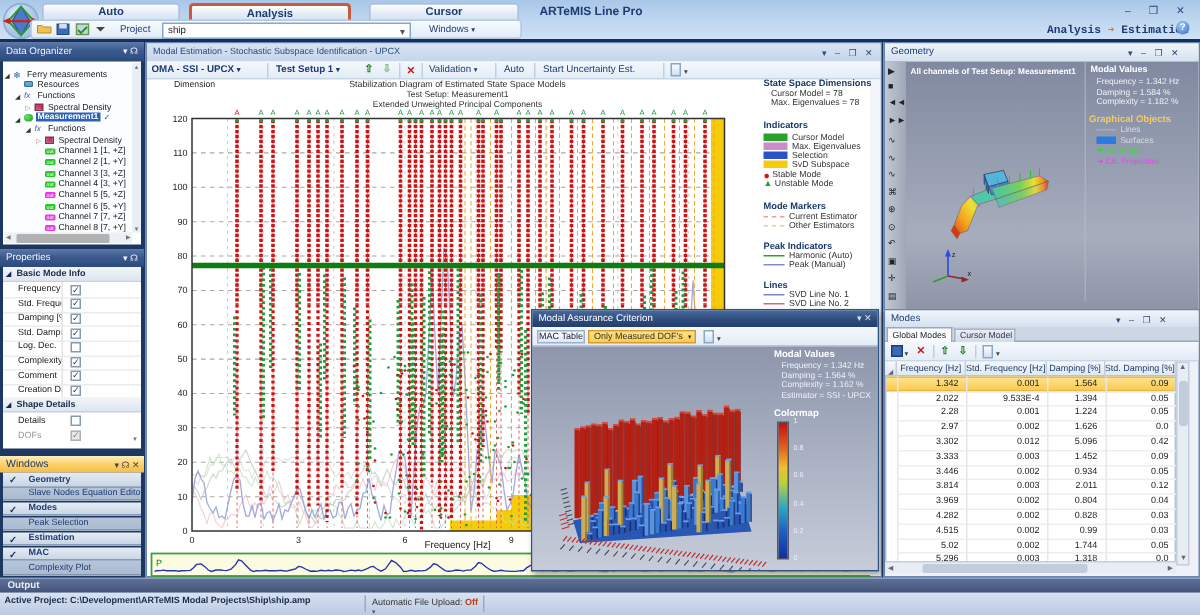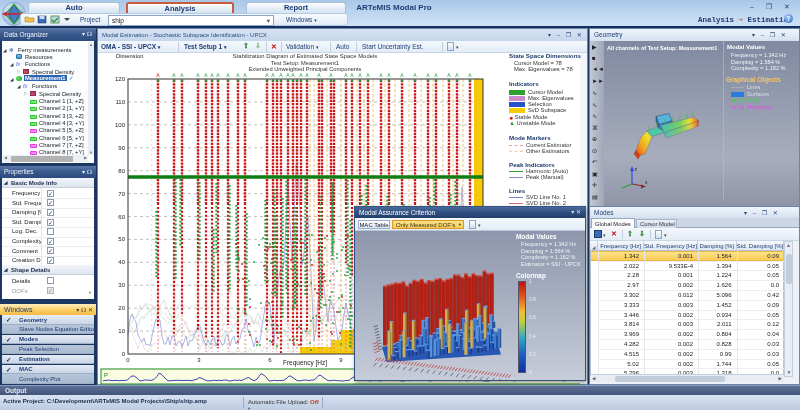--- a/index.html
+++ b/index.html
@@ -21,22 +21,22 @@
       </defs>
 <polygon points="13,2.5 19.5,13 13,23.5 6.5,13" fill="#2a52a4"></polygon>
 <polygon points="13,4 18.3,13 13,22 7.7,13" fill="#4a7ac8"></polygon>
 <polyline points="4.5,13 13,3.5 21.5,13 13,22.5 4.5,13" fill="none" stroke="#2a9a3a" stroke-width="1.3"></polyline>
 <line x1="3" y1="13" x2="23" y2="13" stroke="#cc2222" stroke-width="1.5"></line>
 <path d="M0.8,13 L5.6,10.8 L5.6,15.2 Z" fill="#cc2222"></path>
       <path d="M25.2,13 L20.4,10.8 L20.4,15.2 Z" fill="#cc2222"></path>
 </svg>
 <div class="abs" style="left:28px;top:2px;width:92px;height:12px;border:1px solid #aabfda;border-bottom:none;border-radius:3px 3px 0 0;background:linear-gradient(#fefefe,#e4edf7 50%,#d2e1f2);color:#1c3c74;font-weight:bold;font-size:7.5px;text-align:center;line-height:10.5px;">Auto</div>
 <div class="abs" style="left:126px;top:2px;width:108px;height:12px;border:2px solid #c75b3c;border-bottom:none;border-radius:3px 3px 0 0;background:linear-gradient(#fefefe,#e4edf7 50%,#d2e1f2);color:#1c3c74;font-weight:bold;font-size:7.5px;text-align:center;line-height:10.5px;">Analysis</div>
-<div class="abs" style="left:246px;top:2px;width:100px;height:12px;border:1px solid #aabfda;border-bottom:none;border-radius:3px 3px 0 0;background:linear-gradient(#fefefe,#e4edf7 50%,#d2e1f2);color:#1c3c74;font-weight:bold;font-size:7.5px;text-align:center;line-height:10.5px;">Report</div>
-<div class="abs navy" style="left:274px;top:3px;width:240px;font-weight:bold;font-size:8px;text-align:center;">ARTeMIS Modal Pro</div>
+<div class="abs" style="left:246px;top:2px;width:100px;height:12px;border:1px solid #aabfda;border-bottom:none;border-radius:3px 3px 0 0;background:linear-gradient(#fefefe,#e4edf7 50%,#d2e1f2);color:#1c3c74;font-weight:bold;font-size:7.5px;text-align:center;line-height:10.5px;">Cursor</div>
+<div class="abs navy" style="left:274px;top:3px;width:240px;font-weight:bold;font-size:8px;text-align:center;">ARTeMIS Line Pro</div>
 <div class="abs" style="left:750px;top:3px;width:48px;height:10px;color:#2c4a7c;font-size:7px;letter-spacing:5px;">– ❐ ✕</div>
 <div class="abs" style="left:20px;top:13px;width:328px;height:13px;background:linear-gradient(#f7fafd,#e2ecf7);border:1px solid #b4c8e0;border-radius:3px;"></div>
 <svg class="abs" style="left:24px;top:14px" width="52" height="11" viewBox="0 0 52 11">
 <path d="M1,8 L1,3 L4,3 L5,4 L10,4 L10,8 Z" fill="#f0c050" stroke="#b08820" stroke-width="0.6"></path>
 <rect x="14" y="2" width="8" height="7" fill="#3a6ab8" stroke="#1e3c74" stroke-width="0.6"></rect>
       <rect x="15.5" y="2" width="5" height="3" fill="#cfe0f2"></rect>
 <rect x="27" y="2" width="8" height="7" fill="#bcd8ee" stroke="#6a9a4a" stroke-width="1"></rect>
       <path d="M28,6 l2,2 l4,-4" stroke="#2a8a2a" stroke-width="1.2" fill="none"></path>
 <path d="M40,4 l3,3 l3,-3 Z" fill="#444"></path>
 </svg>

